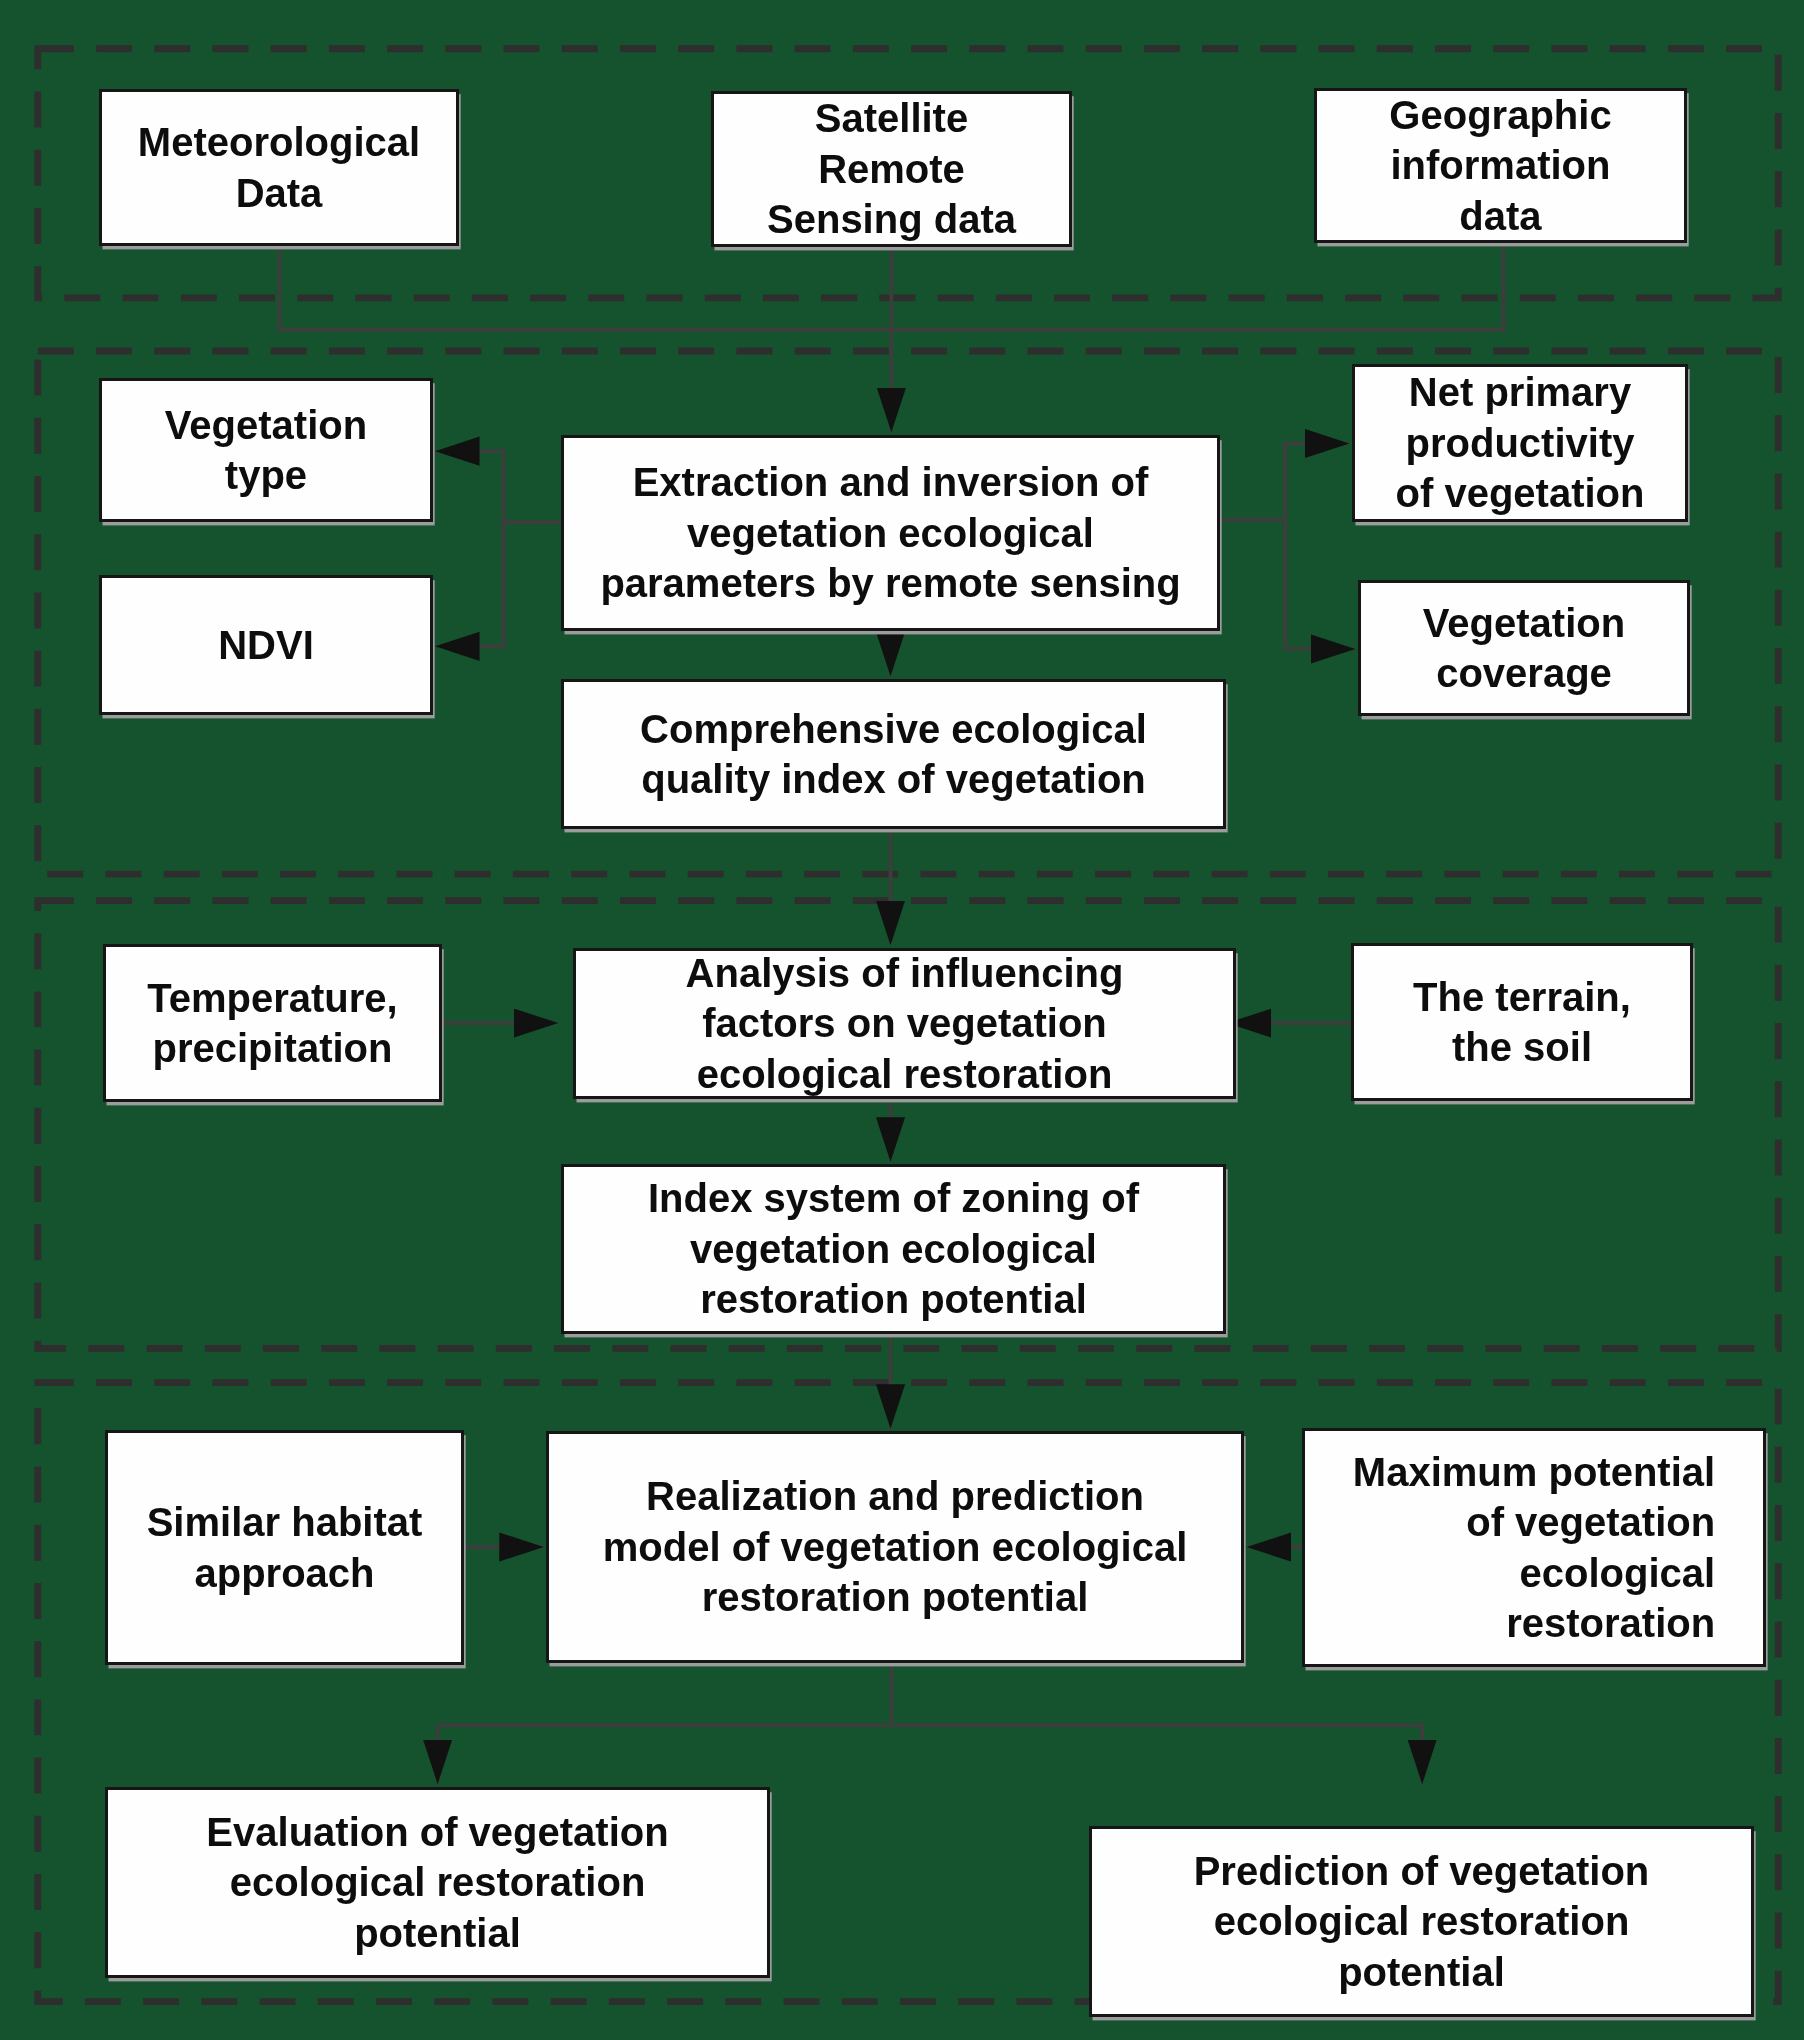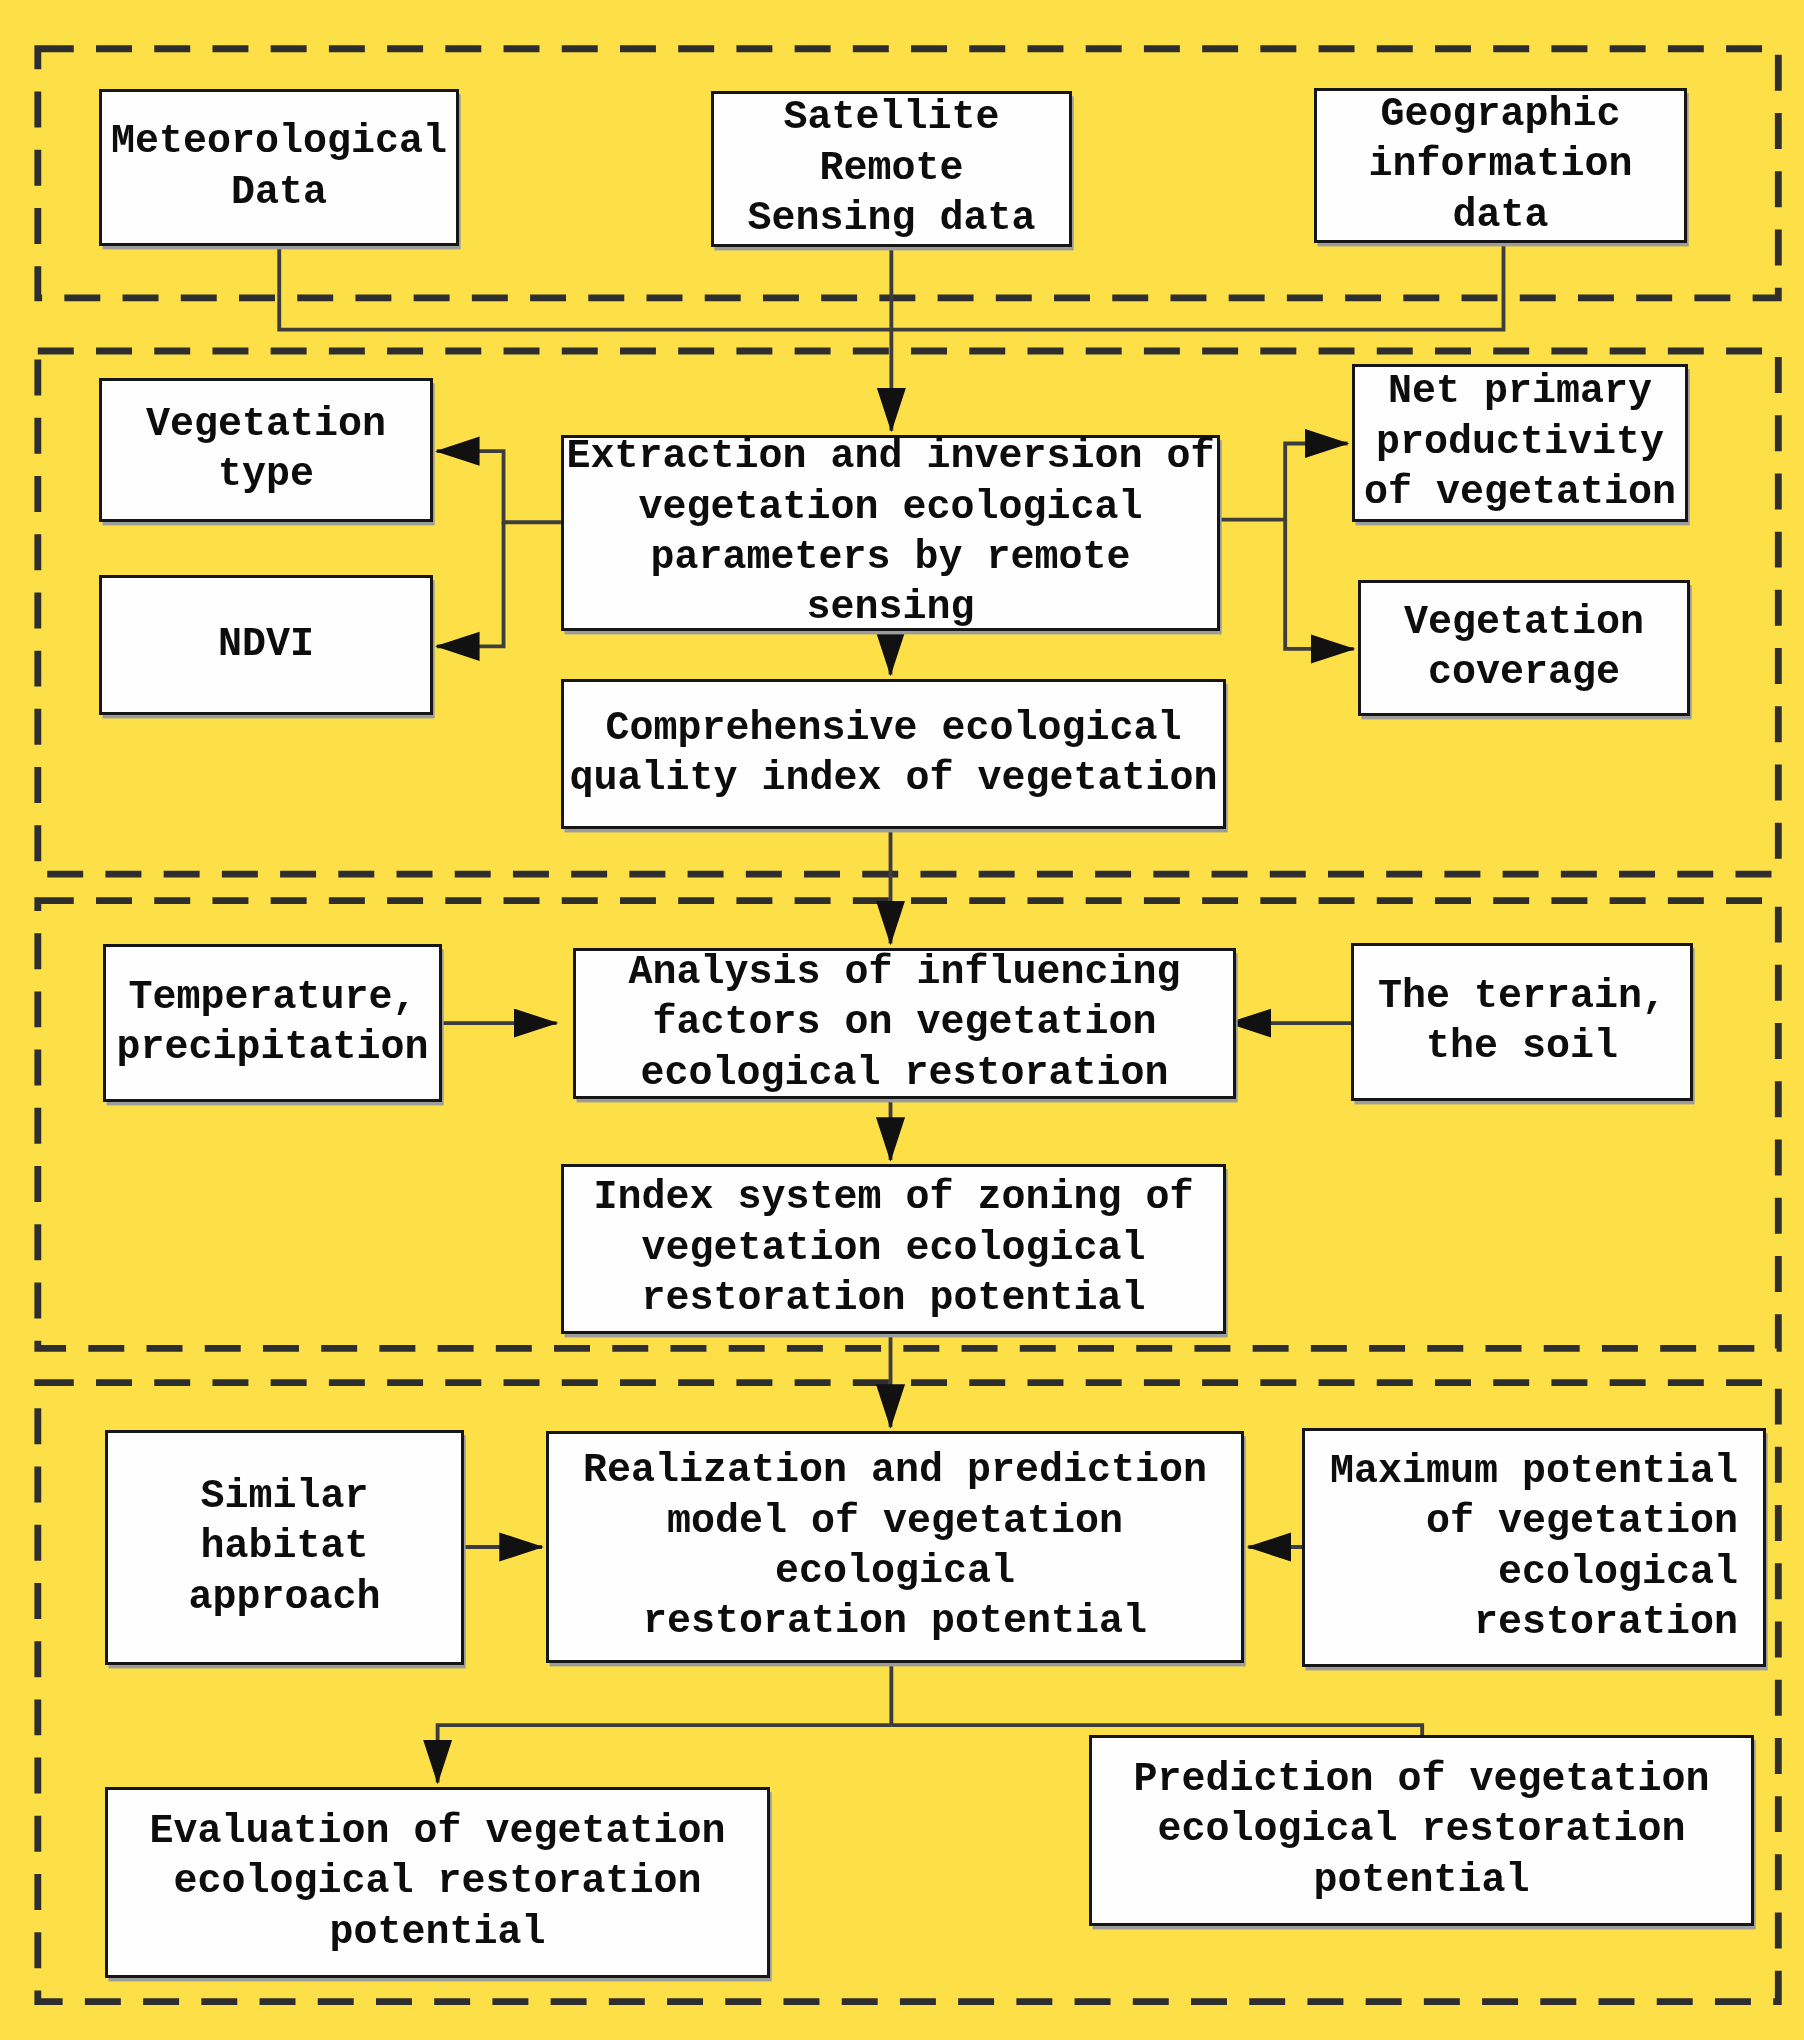--- a/index.html
+++ b/index.html
@@ -1,21 +1,21 @@
 <!DOCTYPE html>
 <html style="font-size:13.7px"><head>
 <meta charset="utf-8">
 <style>
   html, body { margin: 0; padding: 0; background: #ffffff; }
   .canvas {
     position: relative;
     width: 1805px;
     height: 2041px;
-    background: #fde047;
-    font-family: Liberation Mono, monospace;
+    background: #14532d;
+    font-family: Liberation Sans, sans-serif;
     overflow: hidden;
   }
   svg.overlay {
     position: absolute;
     left: 0; top: 0;
     width: 1805px; height: 2041px;
     z-index: 1;
   }
   .section-rect {
     fill: none;
@@ -156,20 +156,20 @@
     <span>Maximum potential
 of vegetation
 ecological
 restoration</span>
   </div>
   <div class="node" style="left:105px; top:1787px; width:665px; height:191px;">
     <span>Evaluation of vegetation
 ecological restoration
 potential</span>
   </div>
-  <div class="node" style="left:1089px; top:1735px; width:665px; height:191px;">
+  <div class="node" style="left:1089px; top:1826px; width:665px; height:191px;">
     <span>Prediction of vegetation
 ecological restoration
 potential</span>
   </div>
 
 </div>
 
 
 </body></html>

